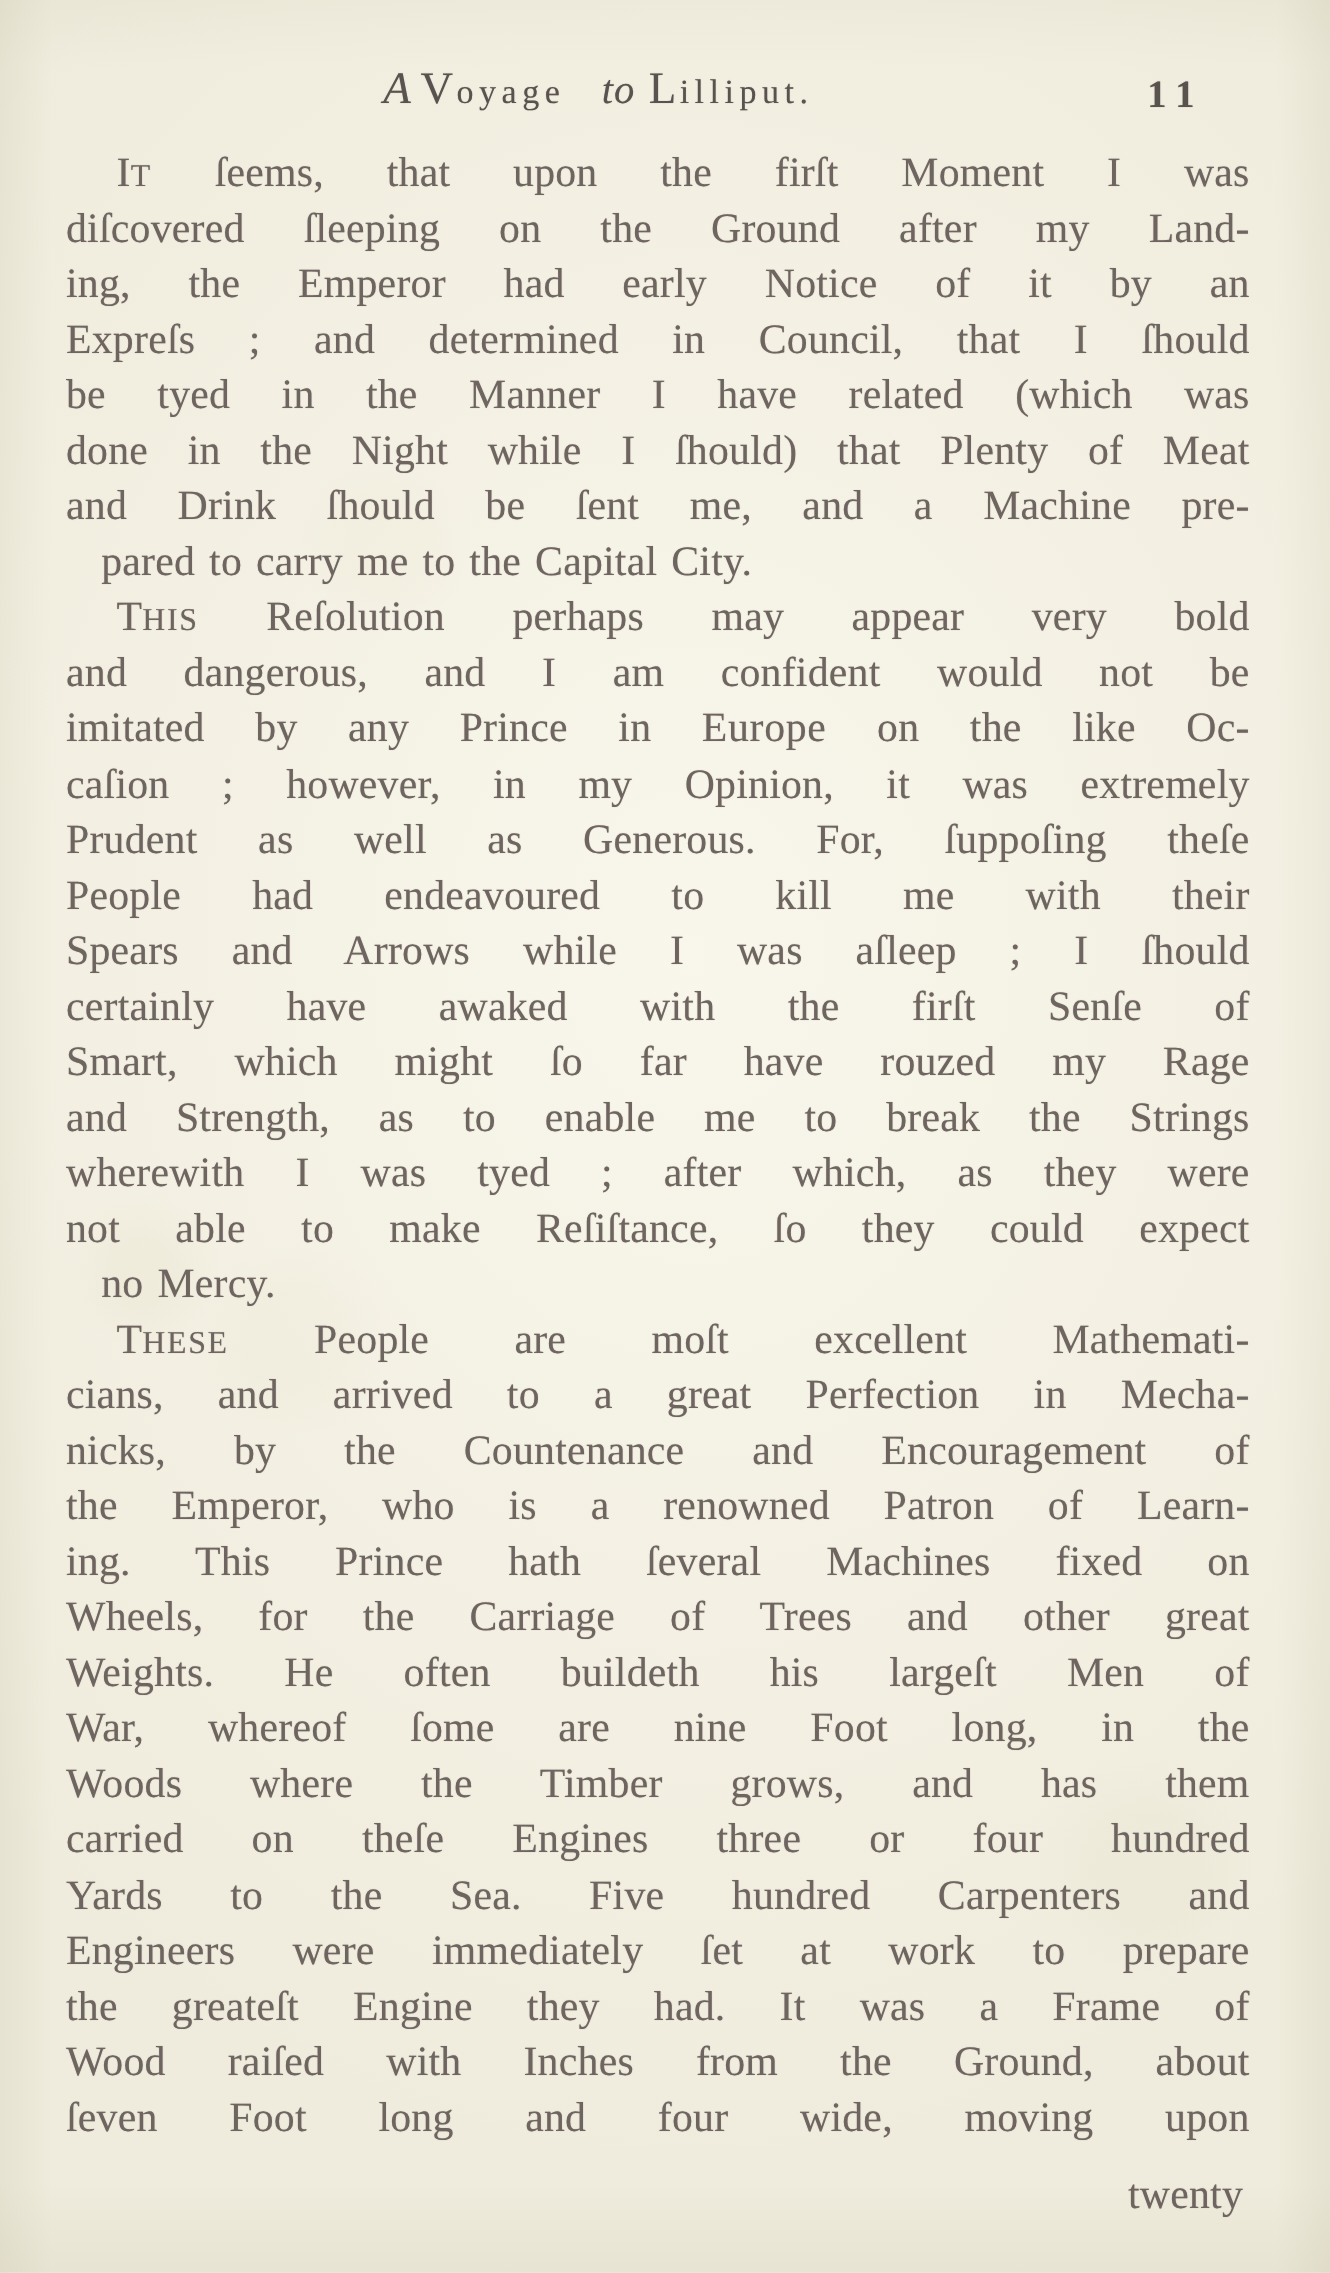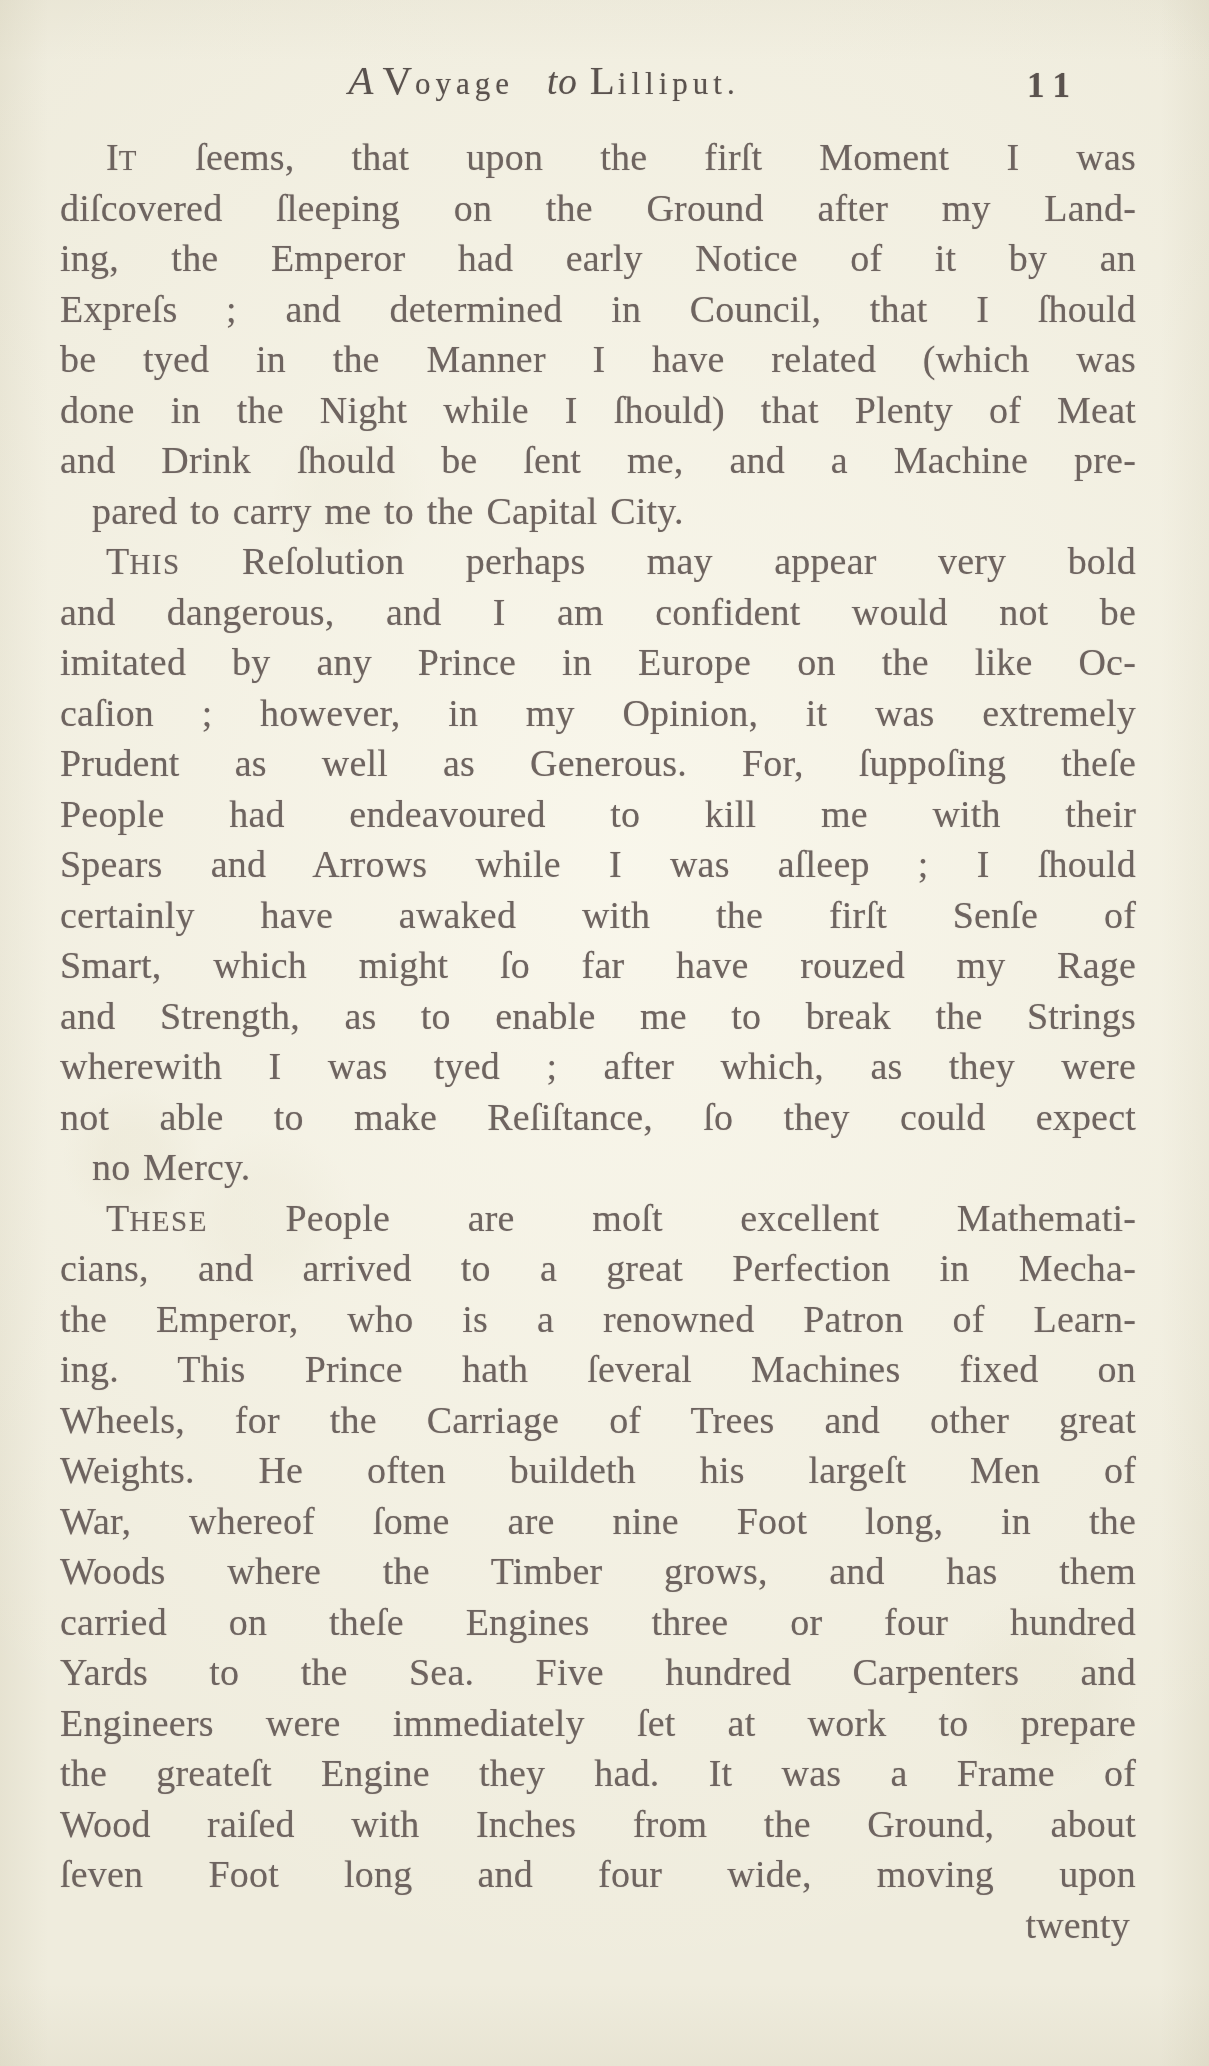--- a/index.html
+++ b/index.html
@@ -27,41 +27,41 @@
     color:var(--ink_strong,#5a524e);
     text-shadow:0 0 1px rgba(104,94,88,0.45);
     white-space:nowrap;
   }
   .rh-title .cap{font-size:41px;letter-spacing:3px;}
   .rh-title .sc{font-size:31px;letter-spacing:5px;text-align:center;}
   .rh-title .ital{font-style:italic;font-size:41px;letter-spacing:1px;}
   .rh-title .lead-a{margin-right:8px;}
   .rh-title .word-to{margin:0 12px 0 33px;font-size:37px;}
   .page-number{
-    position:absolute;right:68px;top:10px;
+    position:absolute;right:52px;top:10px;
     font-size:35px;font-weight:700;letter-spacing:10px;
     color:var(--ink_strong,#5a524e);
     text-shadow:0 0 1px rgba(90,80,74,0.5);
   }
 
   
   .text-block{
     position:absolute;left:60px;top:132px;width:1076px;
     text-shadow:0 0 1px rgba(110,99,94,0.45);
   }
   .line{
     font-size:38px;line-height:50.5px;height:50.5px;
     letter-spacing:0.2px;word-spacing:3px;
     text-align:justify;text-align-last:justify;
   }
   .line.end{text-align-last:left;margin-left:32px;}
   .line.indent{padding-left:46px;}
   .lead-sc{font-size:29px;letter-spacing:1.5px;}
   .em{letter-spacing:0.6px;}
-  .line.catch{text-align-last:right;padding-right:6px;}
+  .line.catch{text-align-last:right;padding-right:6px;margin-top:20px;}
 </style>
 </head>
 <body style="--paper: #efecdd; --ink: #6e6460; --ink_strong: #5a524e;">
 
 <div class="page">
 
   <div class="running-header">
     <div class="rh-title"><span class="ital lead-a">A</span><span class="cap">V</span><span class="sc">oyage</span><span class="ital word-to">to</span><span class="cap">L</span><span class="sc">illiput.</span></div>
     <div class="page-number">11</div>
   </div>
@@ -91,20 +91,21 @@
       <div class="line">Smart, which might ſo far have rouzed my Rage</div>
       <div class="line">and Strength, as to enable me to break the Strings</div>
       <div class="line">wherewith I was tyed ; after which, as they were</div>
       <div class="line">not able to make Reſiſtance, ſo they could expect</div>
       <div class="line end">no Mercy.</div>
     </div>
 
     <div class="para">
       <div class="line indent"><span>T</span><span class="lead-sc">HESE</span><span> People are moſt excellent Mathemati-</span></div>
       <div class="line">cians, and arrived to a great Perfection in Mecha-</div>
+      <div class="line">nicks, by the Countenance and Encouragement of</div>
       <div class="line">the Emperor, who is a renowned Patron of Learn-</div>
       <div class="line">ing. This Prince hath ſeveral Machines fixed on</div>
       <div class="line">Wheels, for the Carriage of Trees and other great</div>
       <div class="line">Weights. He often buildeth his largeſt Men of</div>
       <div class="line">War, whereof ſome are nine Foot long, in the</div>
       <div class="line">Woods where the Timber grows, and has them</div>
       <div class="line">carried on theſe Engines three or four hundred</div>
       <div class="line">Yards to the Sea. Five hundred Carpenters and</div>
       <div class="line">Engineers were immediately ſet at work to prepare</div>
       <div class="line">the greateſt Engine they had. It was a Frame of</div>

